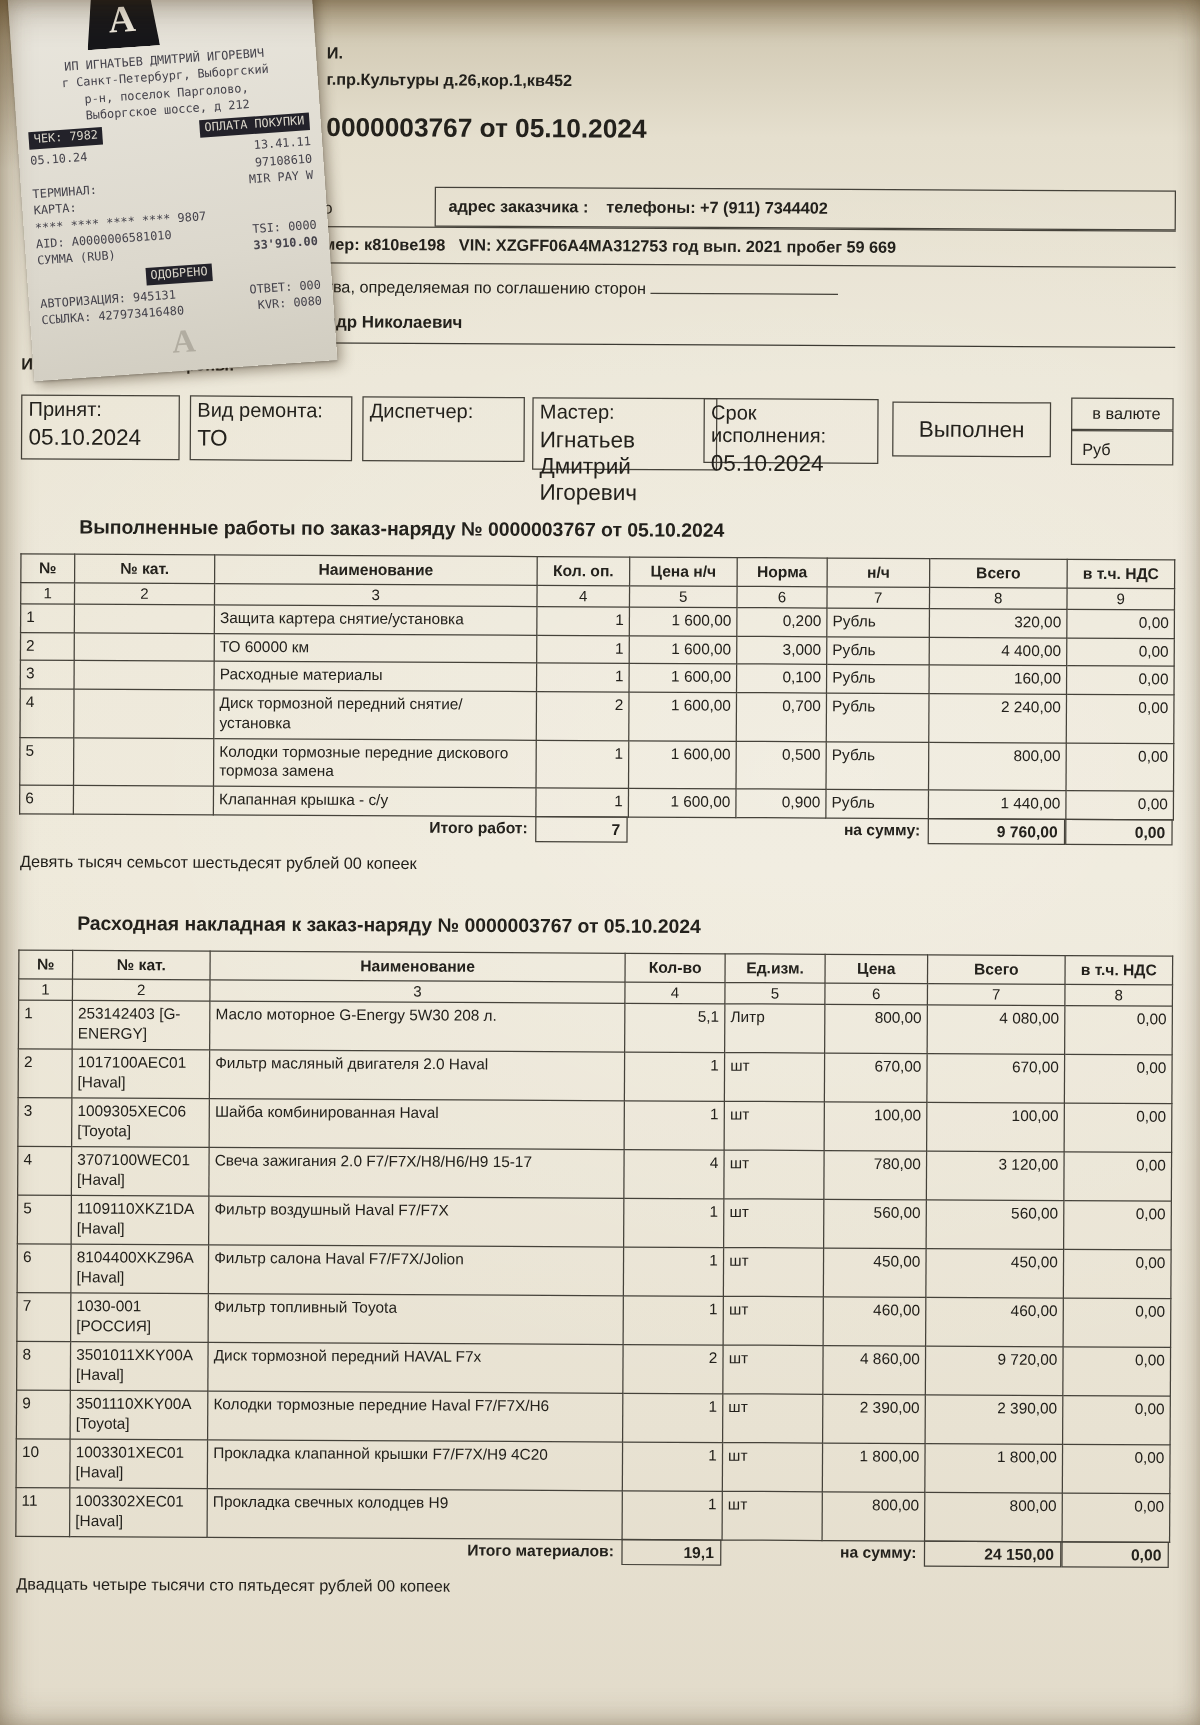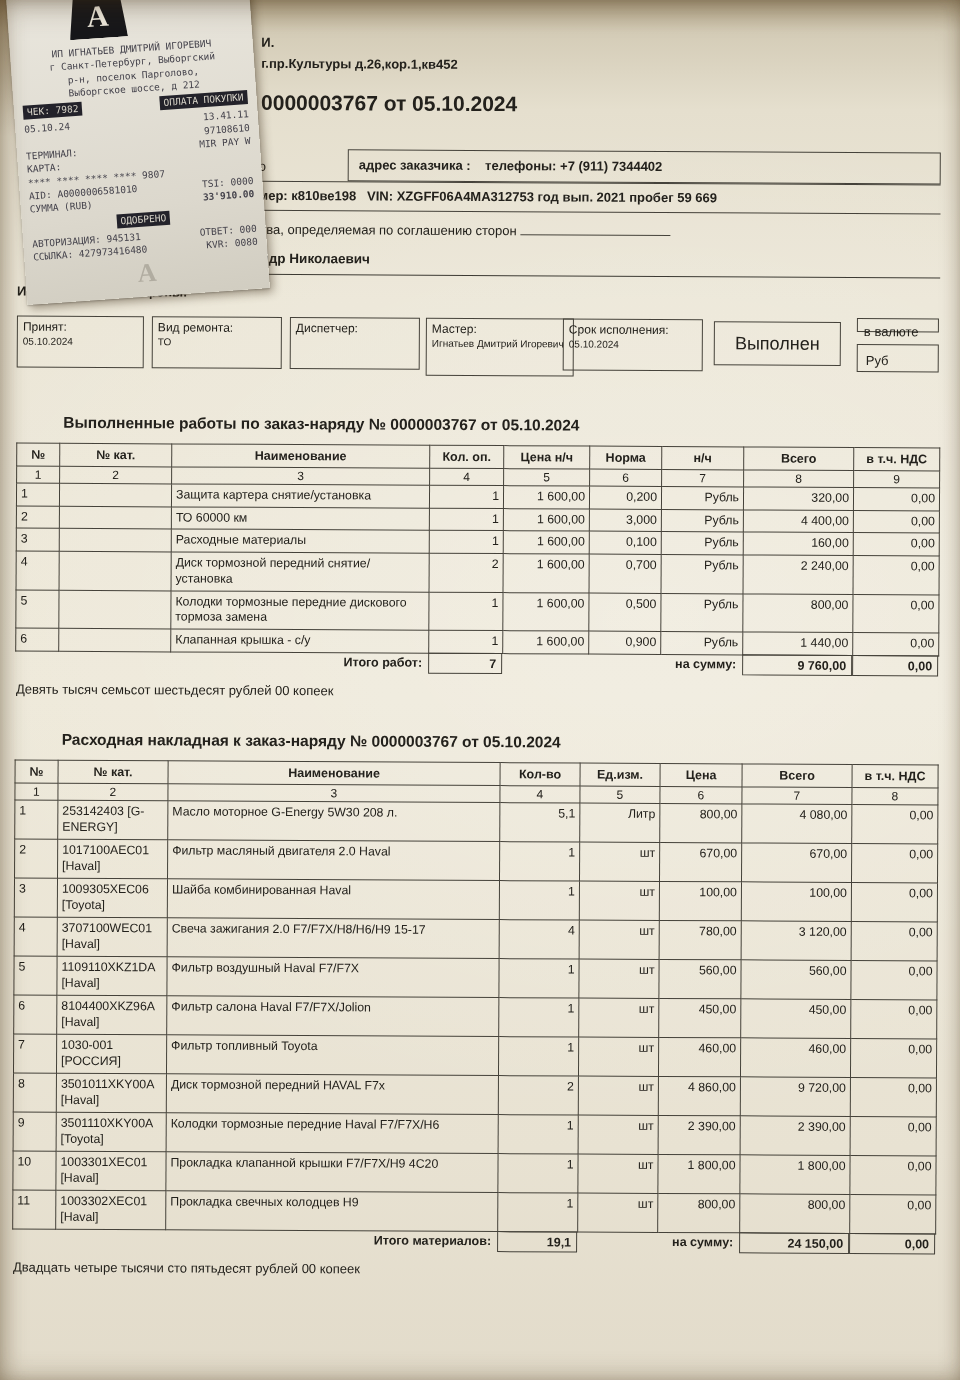--- a/index.html
+++ b/index.html
@@ -25,31 +25,31 @@
       inset 0 16px 32px -14px rgba(70,50,25,.45);
   }
   .doc{position:absolute;inset:0;transform:rotate(.3deg);}
   .abs{position:absolute;}
   .bold{font-weight:700;}
   .f13{font-size:13px;}
   .pre{white-space:pre;}
   .header{position:relative;height:410px;}
   .box{border:1px solid #45423a;box-sizing:border-box;}
   .ibox{border:1px solid #45423a;box-sizing:border-box;padding:3px 5px;}
-  .ibox-label{font-size:12px;}
-  .ibox-value{font-size:10px;margin-top:2px;}
+  .ibox-label{font-size:16px;}
+  .ibox-value{font-size:18px;margin-top:2px;}
   .blank-line{display:inline-block;width:150px;height:12px;border-bottom:1px solid #45423a;}
   .sec-title{font-size:15.5px;font-weight:700;margin:6px 0 11px 62px;}
   .tbl{border-collapse:collapse;margin:0 22px 0 15px;width:923px;table-layout:fixed;}
   .tbl th,.tbl td{border:1px solid #45423a;}
   .tbl th{font-size:12.5px;font-weight:700;text-align:center;padding:4px 2px;vertical-align:middle;}
   .numrow td{font-size:12px;text-align:center;padding:1px 2px;}
   .tbl tbody td{font-size:12.3px;padding:3px 4px;vertical-align:top;line-height:1.28;word-break:break-word;}
   .tbl-mat tbody td{height:32px;}
-  .al{text-align:left;} .ar{text-align:right;} .ac{text-align:right;}
+  .al{text-align:left;} .ar{text-align:right;} .ac{text-align:left;}
   .totals{display:flex;margin:-1px 22px 0 15px;font-size:12.5px;}
   .totals>div{box-sizing:border-box;height:21px;}
   .tot-label{font-weight:700;text-align:right;padding:3px 6px 0 0;}
   .tot-box{border:1px solid #45423a;padding:3px 5px 0;font-weight:700;}
   .words{font-size:13px;margin:10px 0 0 16px;}
   .section2{margin-top:34px;}
 
   
   .receipt{
     position:absolute;left:12px;top:-14px;width:243px;z-index:5;
@@ -119,21 +119,21 @@
         <div class="ibox-label">Мастер:</div>
         <div class="ibox-value">Игнатьев Дмитрий Игоревич</div>
       </div>
       <div class="abs ibox" style="left:561px;top:318px;width:140px;height:52px">
         <div class="ibox-label">Срок исполнения:</div>
         <div class="ibox-value">05.10.2024</div>
       </div>
       <div class="abs ibox" style="left:712px;top:320px;width:127px;height:44px;display:flex;align-items:center;justify-content:center">
         <div style="font-size:18px">Выполнен</div>
       </div>
-      <div class="abs ibox" style="left:855px;top:316px;width:82px;height:14px;padding:3px 0 0 6px">
+      <div class="abs ibox" style="left:855px;top:316px;width:82px;height:26px;padding:3px 0 0 16px">
         <span class="f13">в валюте</span>
       </div>
       <div class="abs ibox" style="left:855px;top:342px;width:82px;height:28px;padding:6px 0 0 8px">
         <span class="f13">Руб</span>
       </div>
     </div>
 
     <div class="sec-title">Выполненные работы по заказ-наряду №  0000003767 от 05.10.2024</div>
 
     <table class="tbl">

